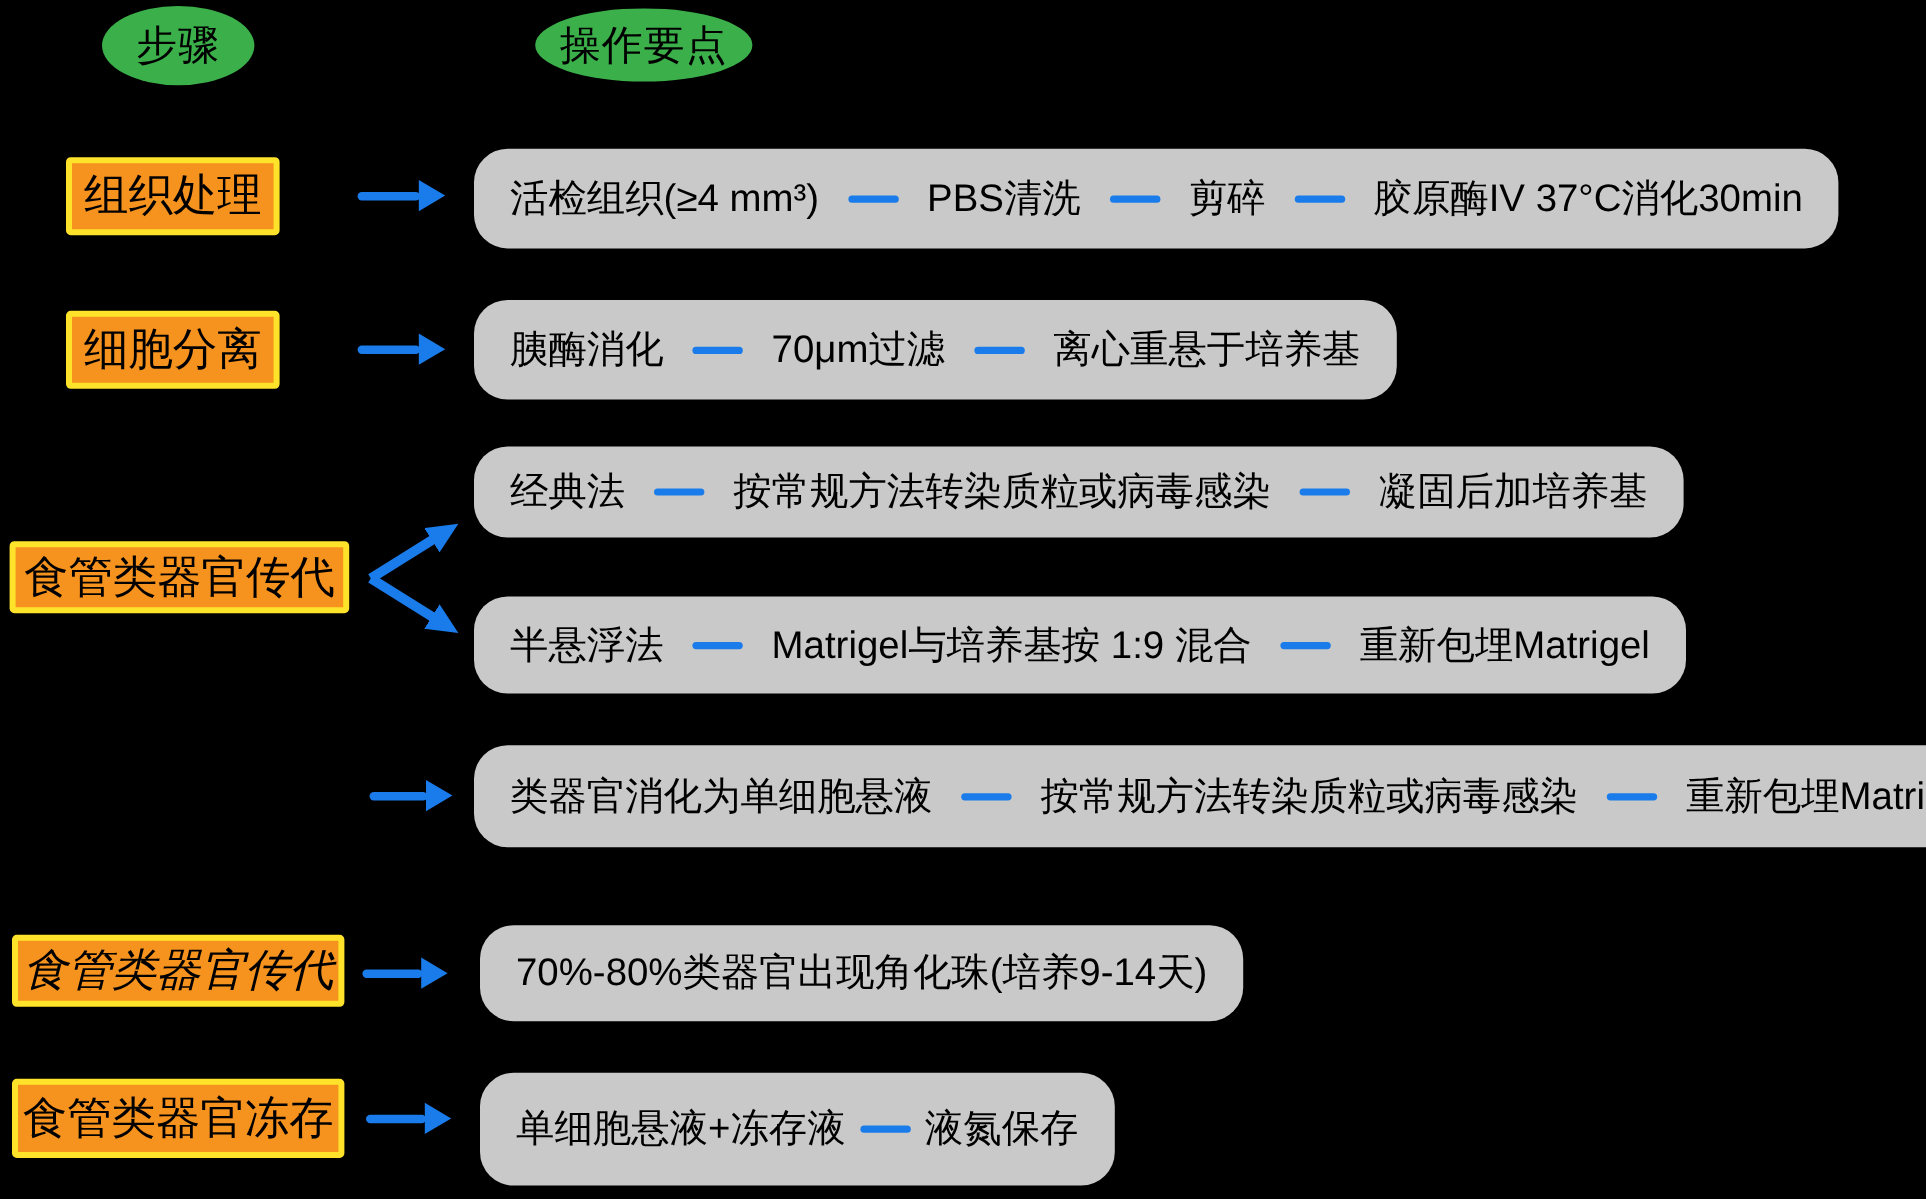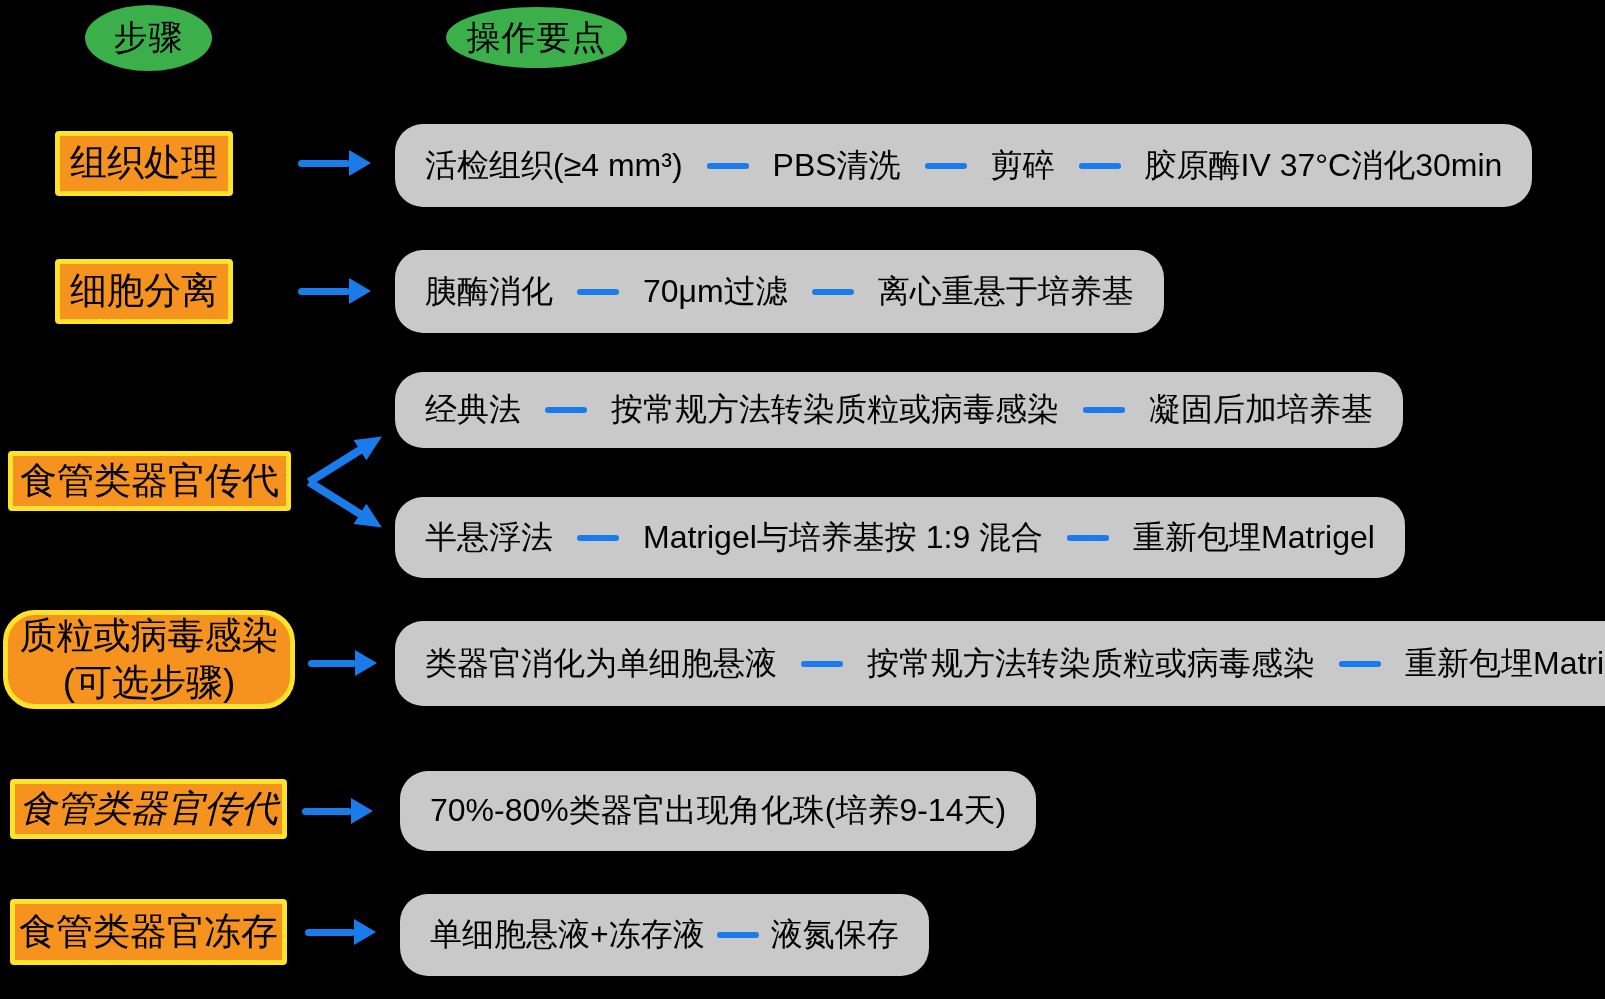--- a/index.html
+++ b/index.html
@@ -103,24 +103,20 @@
     <line x1="14" y1="56" x2="70" y2="91" marker-end="url(#ah)"></line>
   </svg>
   <div class="gbox" style="left:395px; top:497px; height:81px;">
     <span>半悬浮法</span>
     <i class="dash"></i>
     <span>Matrigel与培养基按 1:9 混合</span>
     <i class="dash"></i>
     <span>重新包埋Matrigel</span>
   </div>
 
-  <div class="steplabel" style="left:3px; top:610px; width:292px; height:99px; border-radius:32px;">
-    <span>质粒或病毒感染</span>
-    <span>(可选步骤)</span>
-  </div>
   <div class="arrow" style="left:308px; top:650px;">
     <div class="shaft" style="width:48px"></div>
     <div class="head"></div>
   </div>
   <div class="gbox" style="left:395px; top:621px; height:85px;">
     <span>类器官消化为单细胞悬液</span>
     <i class="dash"></i>
     <span>按常规方法转染质粒或病毒感染</span>
     <i class="dash"></i>
     <span>重新包埋Matrigel</span>
@@ -137,19 +133,19 @@
     <span>70%-80%类器官出现角化珠(培养9-14天)</span>
   </div>
 
   <div class="steplabel" style="left:10px; top:899px; width:277px; height:66px;">
     <span>食管类器官冻存</span>
   </div>
   <div class="arrow" style="left:305px; top:919px;">
     <div class="shaft" style="width:50px"></div>
     <div class="head"></div>
   </div>
-  <div class="gbox" style="left:400px; top:894px; height:82px;gap:12px;">
+  <div class="gbox" style="left:400px; top:894px; height:94px;gap:12px;">
     <span>单细胞悬液+冻存液</span>
     <i class="dash"></i>
     <span>液氮保存</span>
   </div>
 
 </div>
 
 </body></html>

